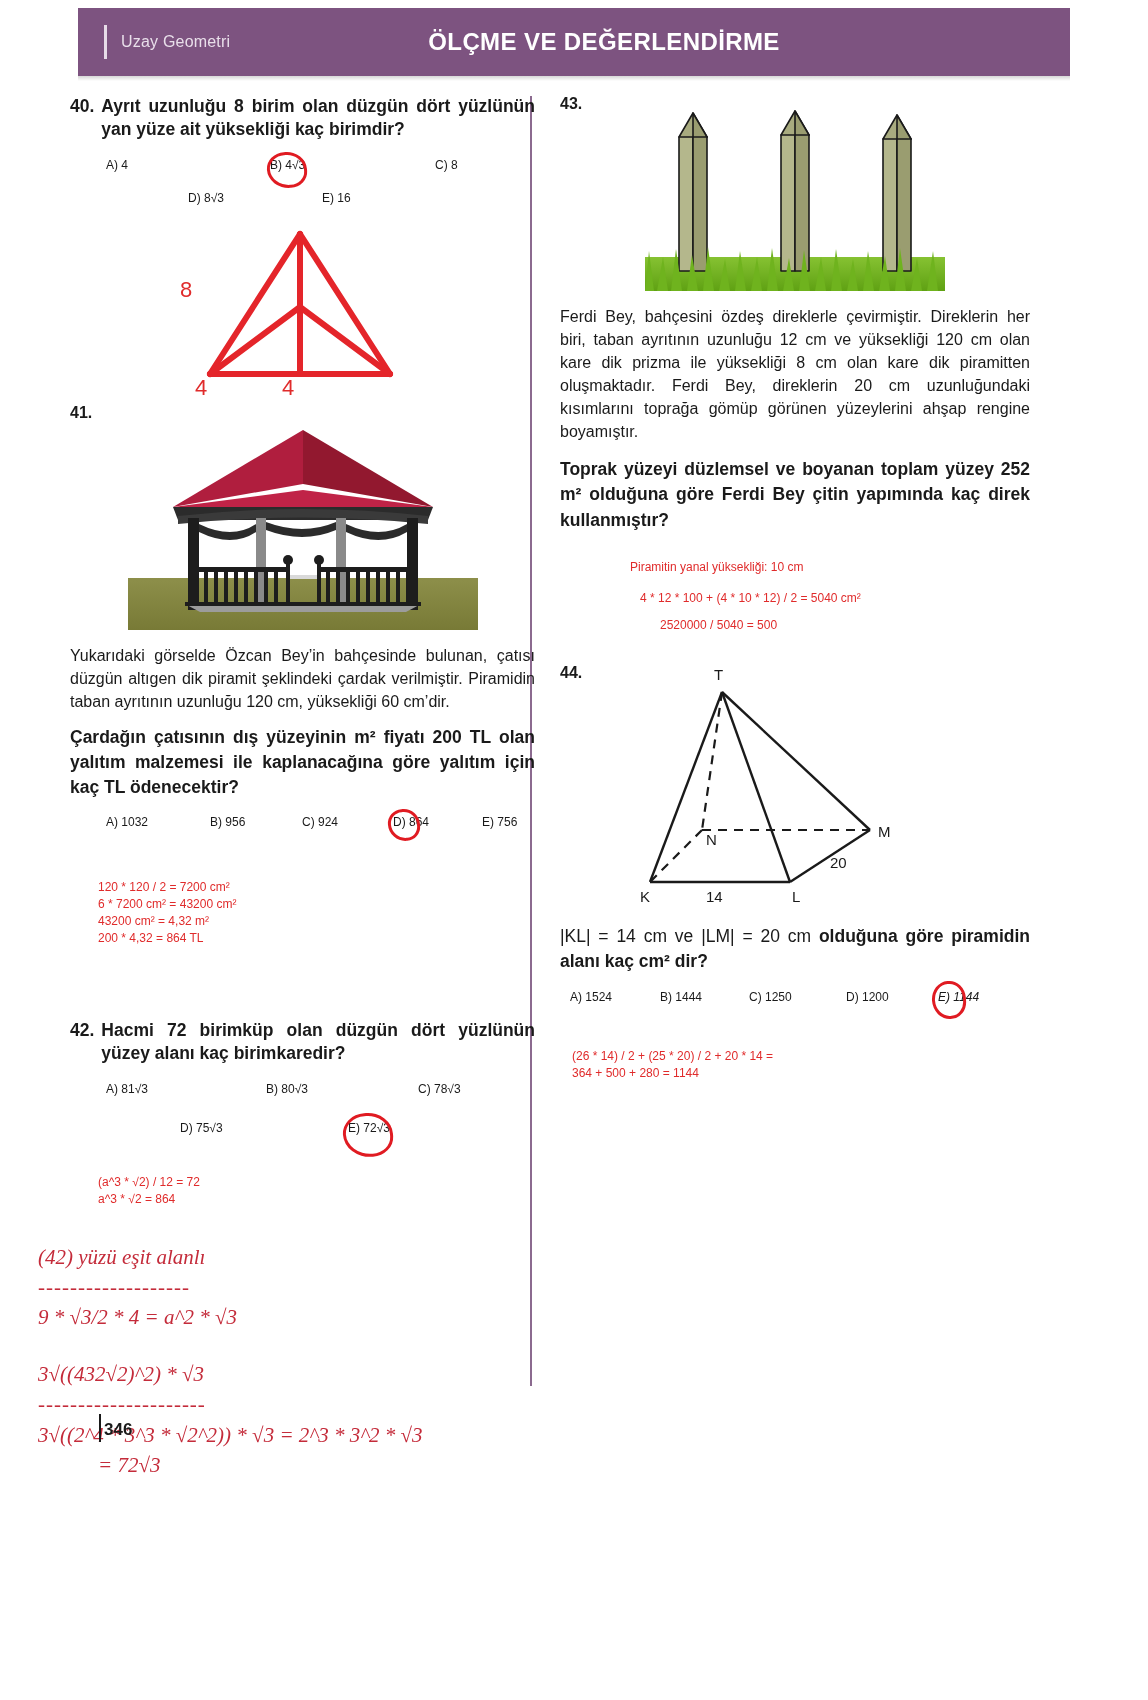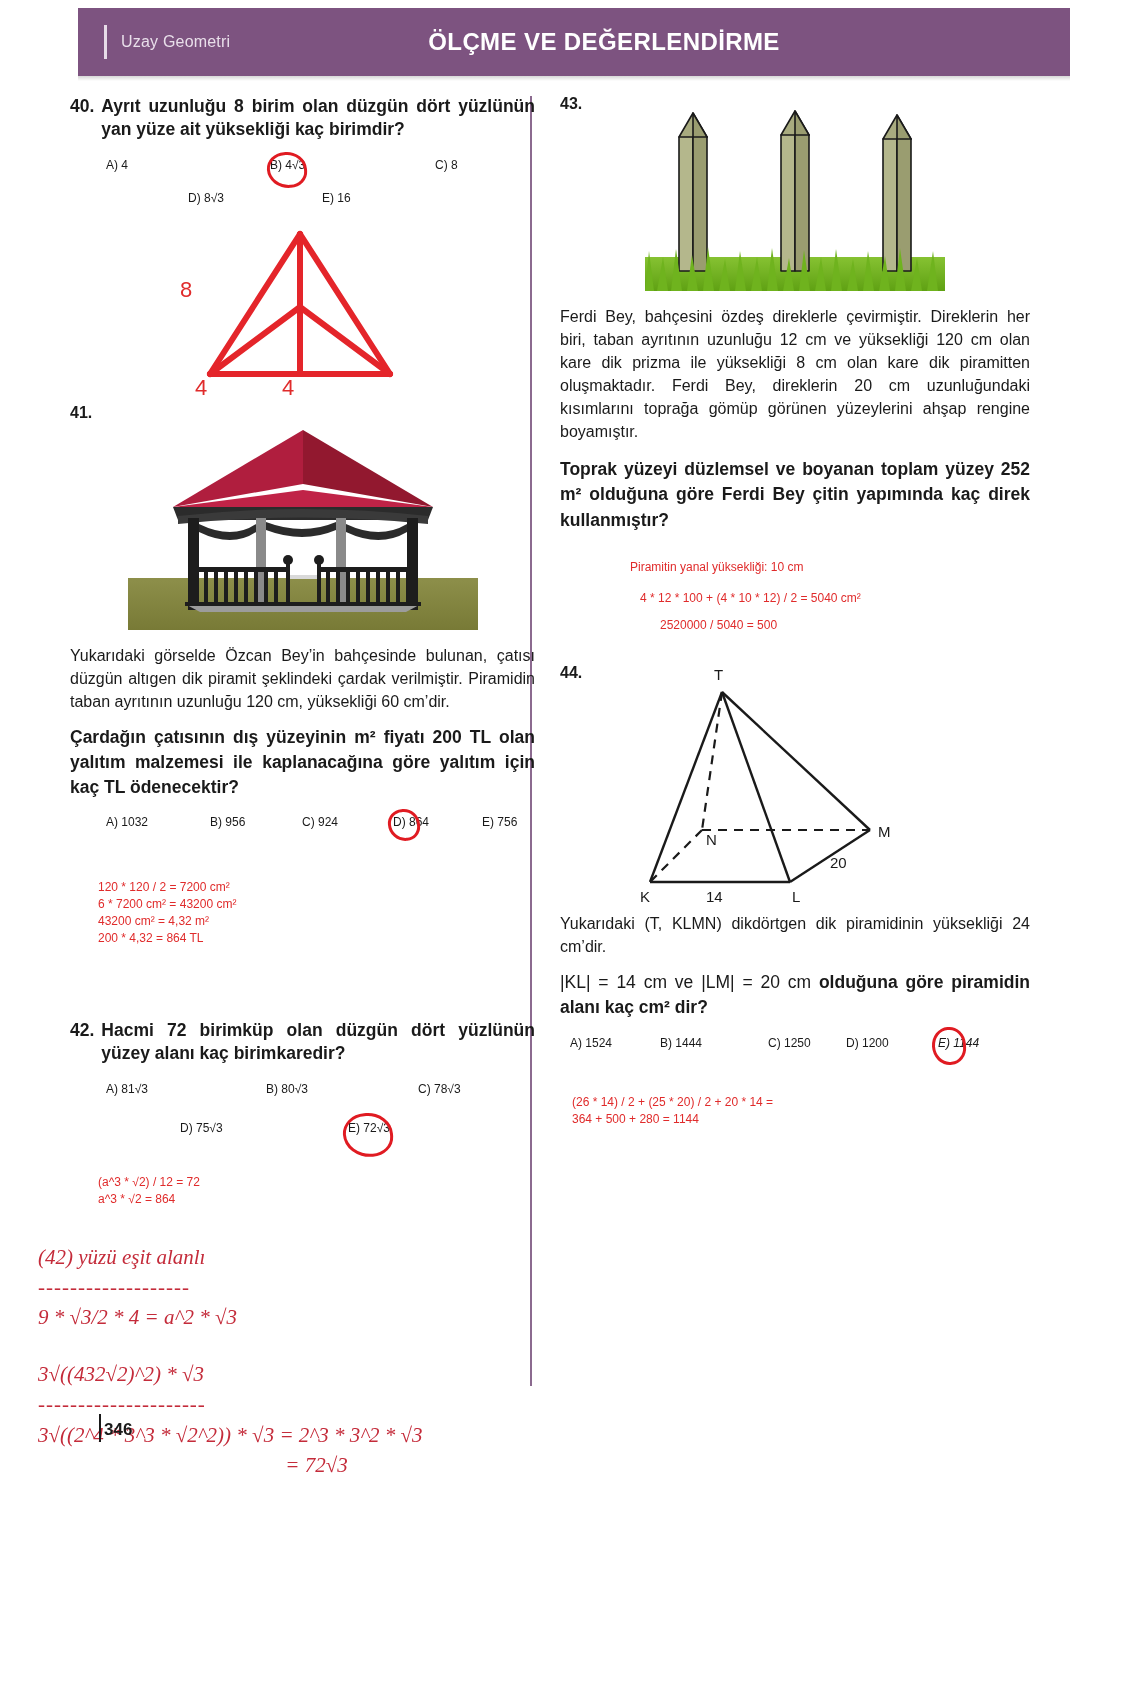--- a/index.html
+++ b/index.html
@@ -206,21 +206,21 @@
   </div>
 
   <div class="hw-serif" style="margin-top:34px; margin-left:-32px;font-style:italic;">
     <div>(42)  yüzü eşit alanlı</div>
     <div class="dashes">-------------------</div>
     <div>9 * √3/2 * 4 = a^2 * √3</div>
     <div style="height:26px;"></div>
     <div>3√((432√2)^2) * √3</div>
     <div class="dashes">---------------------</div>
     <div>3√((2^4 * 3^3 * √2^2)) * √3 = 2^3 * 3^2 * √3</div>
-    <div style="text-align:center; padding-left:60px;">= 72√3</div>
+    <div style="text-align:left; padding-left:60px;">= 72√3</div>
   </div>
 </div>
 
 <div class="page-num-bar"></div>
 <div class="page-num">346</div>
 
 <div class="col-right">
 
   <div class="q">
     <div class="q-num">43.</div>
@@ -295,28 +295,27 @@
         </g>
         <text x="74" y="18" font-family="Liberation Sans, sans-serif" font-size="15" fill="#1a1a1a">T</text>
         <text x="66" y="183" font-family="Liberation Sans, sans-serif" font-size="15" fill="#1a1a1a">N</text>
         <text x="238" y="175" font-family="Liberation Sans, sans-serif" font-size="15" fill="#1a1a1a">M</text>
         <text x="0" y="240" font-family="Liberation Sans, sans-serif" font-size="15" fill="#1a1a1a">K</text>
         <text x="152" y="240" font-family="Liberation Sans, sans-serif" font-size="15" fill="#1a1a1a">L</text>
         <text x="66" y="240" font-family="Liberation Sans, sans-serif" font-size="15" fill="#1a1a1a">14</text>
         <text x="190" y="206" font-family="Liberation Sans, sans-serif" font-size="15" fill="#1a1a1a">20</text>
       </svg>
     </div>
-    <div class="q-plain" style="margin-top:0px;">Yukarıdaki (T, KLMN) dikdörtgen dik piramidinin yüksekliği 24 cm’dir.</div>
     <div style="margin-top:12px; font-size:17.5px; line-height:1.44; text-align:justify;">
       <span>|KL| = 14 cm ve |LM| = 20 cm </span><b>olduğuna göre piramidin alanı kaç cm² dir?</b>
     </div>
     <div class="opts" style="margin-top:16px; position:relative; height:30px;">
       <span class="opt" style="position:absolute; left:10px;">A) 1524</span>
       <span class="opt" style="position:absolute; left:100px;">B) 1444</span>
-      <span class="opt" style="position:absolute; left:208px;">C) 1250</span>
+      <span class="opt" style="position:absolute; left:189px;">C) 1250</span>
       <span class="opt" style="position:absolute; left:286px;">D) 1200</span>
       <span class="opt" style="position:absolute; left:378px;font-style:italic;">E) 1144</span>
       <span class="circle-mark" style="left:372px; top:-9px; width:34px; height:38px; border-radius:50% 48% 46% 52%;"></span>
     </div>
     <div class="hw" style="margin-top:28px; margin-left:12px;">
       <div>(26 * 14) / 2 + (25 * 20) / 2 + 20 * 14 =</div>
       <div>364 + 500 + 280 = 1144</div>
     </div>
   </div>
 </div>

